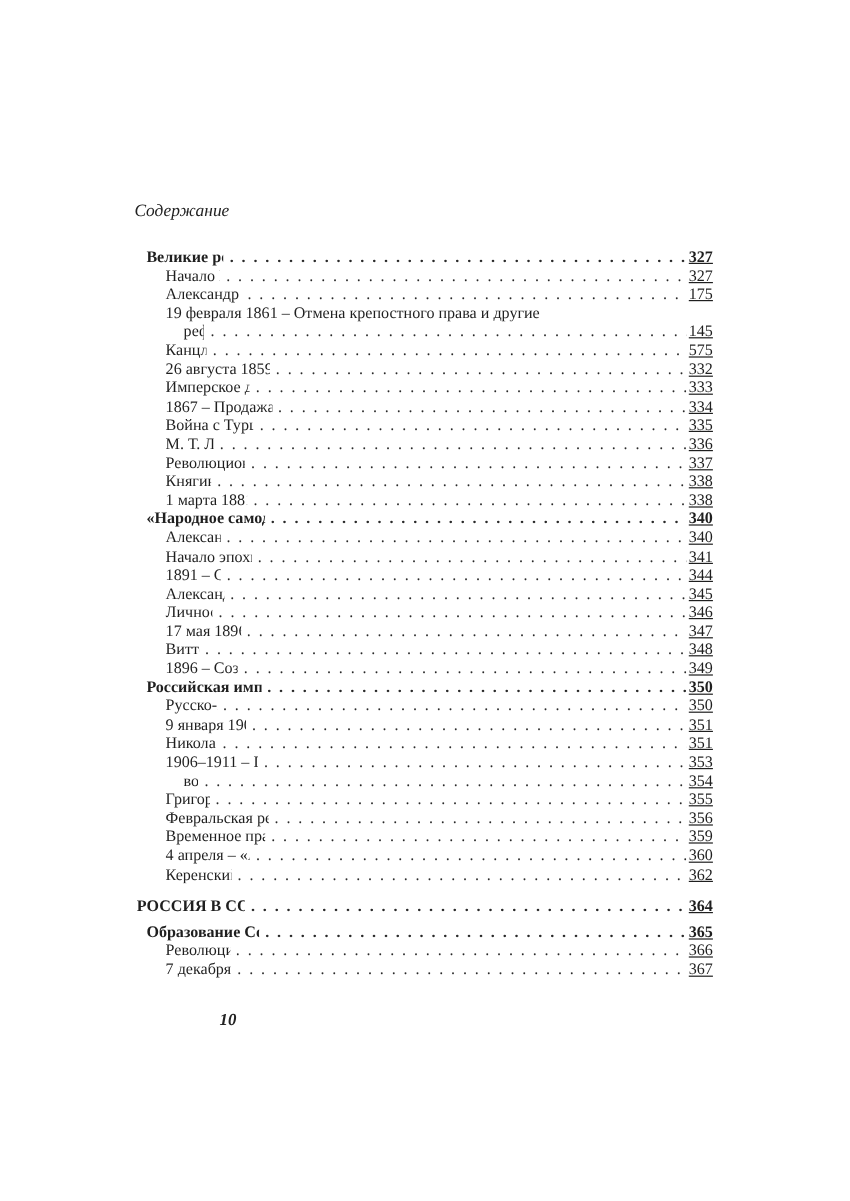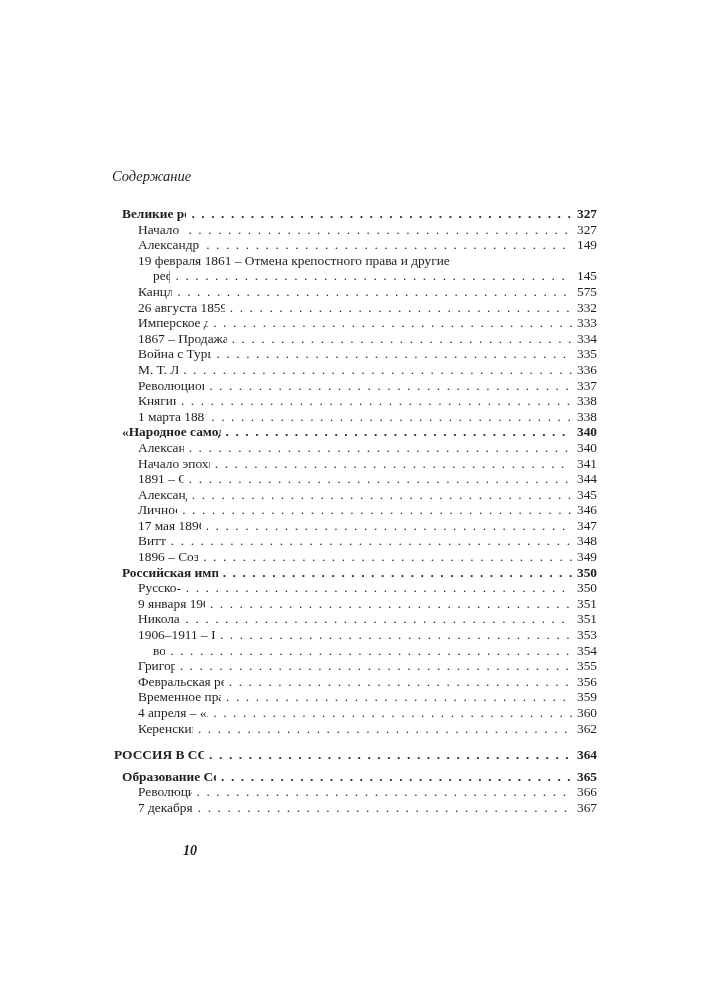--- a/index.html
+++ b/index.html
@@ -34,21 +34,21 @@
   .toc-text { flex: 0 1 auto; overflow: hidden; }
   .dots {
     flex: 1 1 auto;
     min-width: 10px;
     overflow: hidden;
     white-space: nowrap;
     letter-spacing: 1.6px;
     margin: 0 2px 0 5px;
     color: #2a2a2a;
   }
-  .toc-page { flex: 0 0 auto; min-width: 26px; text-align: center; }
+  .toc-page { flex: 0 0 auto; min-width: 26px; text-align: left; text-decoration: underline; }
   .level-part {
     font-weight: bold;
     padding-left: 2px;
     margin-top: 11px;
     margin-bottom: 6px;
   }
   .level-chapter { font-weight: bold; padding-left: 10px; }
   .level-sub { padding-left: 26px; }
   .level-sub.continuation { padding-left: 41px; }
   .folio {
@@ -75,21 +75,21 @@
         <span class="toc-page">327</span>
       </div>
       <div class="toc-row level-sub">
         <span class="toc-text">Начало Великих реформ</span>
         <span class="dots">. . . . . . . . . . . . . . . . . . . . . . . . . . . . . . . . . . . . . . . . . . . . . . . . . . . . . . . . . . . . . . . . . . . . . . . . . . . . . . . . . . . . . . . . . . . . . . . . . . . . . . . . . . . . . . . . . . . . . . . . </span>
         <span class="toc-page">327</span>
       </div>
       <div class="toc-row level-sub">
         <span class="toc-text">Александр II и его брат Константин</span>
         <span class="dots">. . . . . . . . . . . . . . . . . . . . . . . . . . . . . . . . . . . . . . . . . . . . . . . . . . . . . . . . . . . . . . . . . . . . . . . . . . . . . . . . . . . . . . . . . . . . . . . . . . . . . . . . . . . . . . . . . . . . . . . . </span>
-        <span class="toc-page">149</span>
+        <span class="toc-page">175</span>
       </div>
       <div class="toc-row level-sub">
         <span class="toc-text">19 февраля 1861 – Отмена крепостного права и другие</span>
       </div>
       <div class="toc-row level-sub continuation">
         <span class="toc-text">реформы</span>
         <span class="dots">. . . . . . . . . . . . . . . . . . . . . . . . . . . . . . . . . . . . . . . . . . . . . . . . . . . . . . . . . . . . . . . . . . . . . . . . . . . . . . . . . . . . . . . . . . . . . . . . . . . . . . . . . . . . . . . . . . . . . . . . </span>
         <span class="toc-page">145</span>
       </div>
       <div class="toc-row level-sub">

